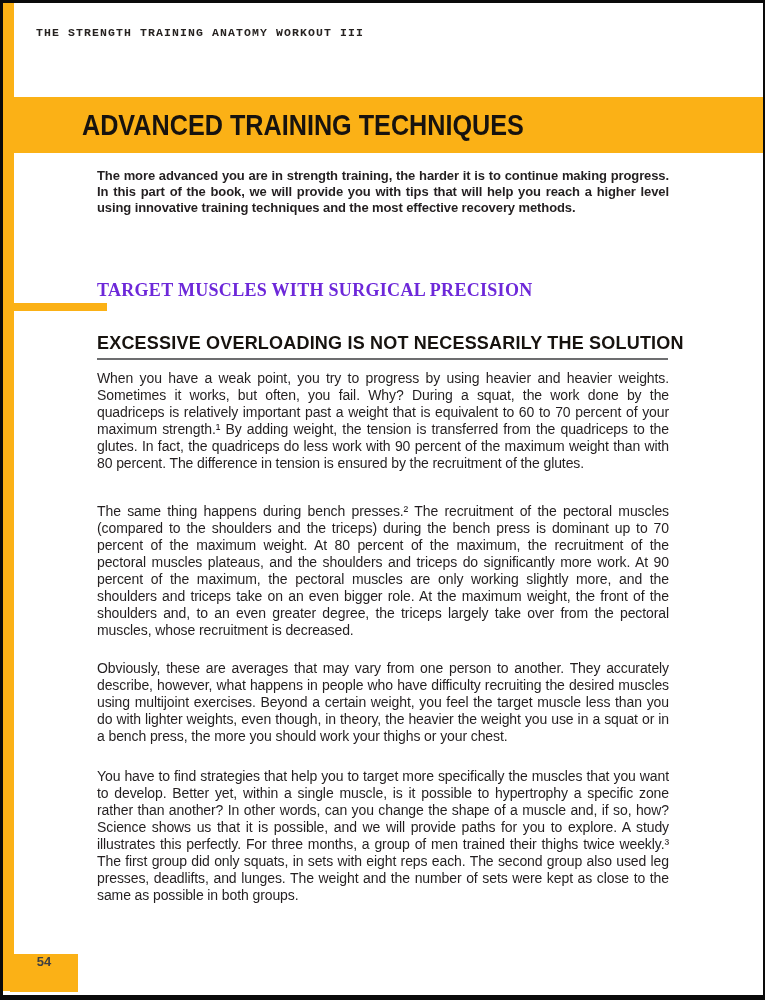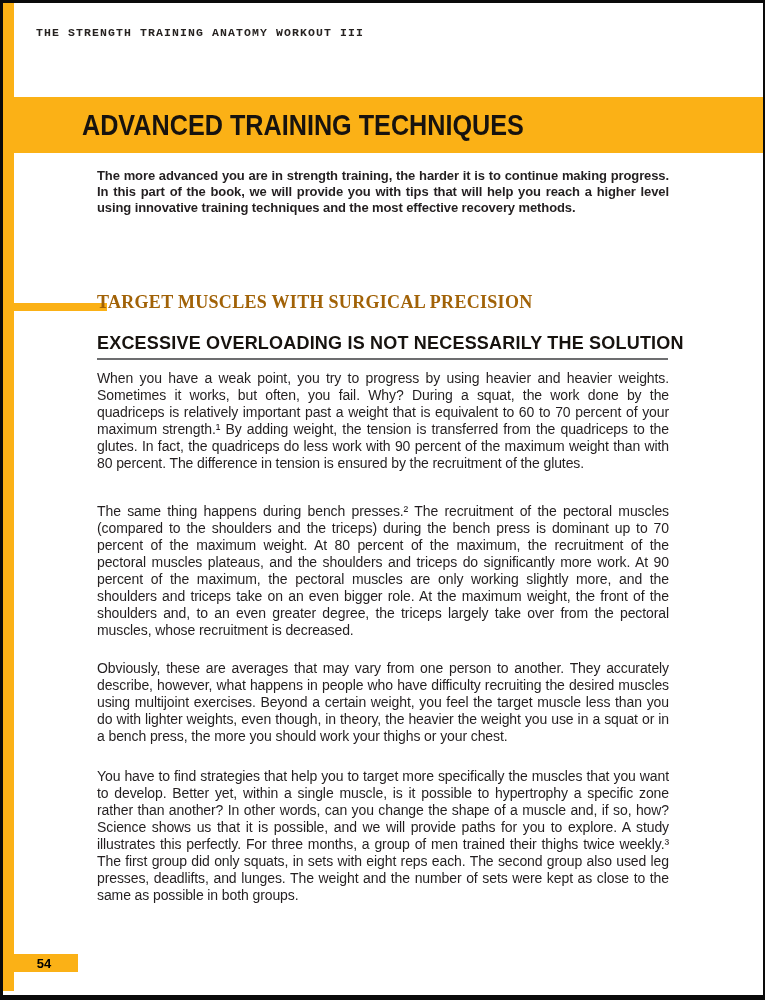--- a/index.html
+++ b/index.html
@@ -67,27 +67,27 @@
     width:572px;
     margin:0;
     font-size:13px;
     line-height:16px;
     letter-spacing:-0.1px;
     text-align:justify;
     font-weight:bold;
   }
   .section-heading{
     position:absolute;
-    left:97px;top:292px;
+    left:97px;top:280px;
     margin:0;
     font-family:"Liberation Serif",serif;
     font-size:18px;
     font-weight:bold;
     letter-spacing:0.3px;
-    color:#a16207;
+    color:#6d28d9;
     white-space:nowrap;
     z-index:2;
   }
   .accent-dash{
     position:absolute;
     left:3px;top:303px;
     width:104px;height:8px;
     background:var(--accent);
     z-index:1;
   }
@@ -116,26 +116,26 @@
     letter-spacing:-0.1px;
     text-align:justify;
   }
   .p1{top:370px;}
   .p2{top:503px;}
   .p3{top:660px;}
   .p4{top:768px;}
   .page-number-tab{
     position:absolute;
     left:10px;top:954px;
-    width:68px;height:18px;
+    width:68px;height:38px;
     background:var(--accent);
-    display:flex;align-items:center;justify-content:center;
+    display:flex;justify-content:center;
     font-size:13px;
     font-weight:bold;
-    color:#000000;
+    color:#404040;
     z-index:2;
   }
 </style>
 </head>
 <body>
 
 <div class="page">
   <div class="frame"></div>
   <div class="left-strip"></div>
 

